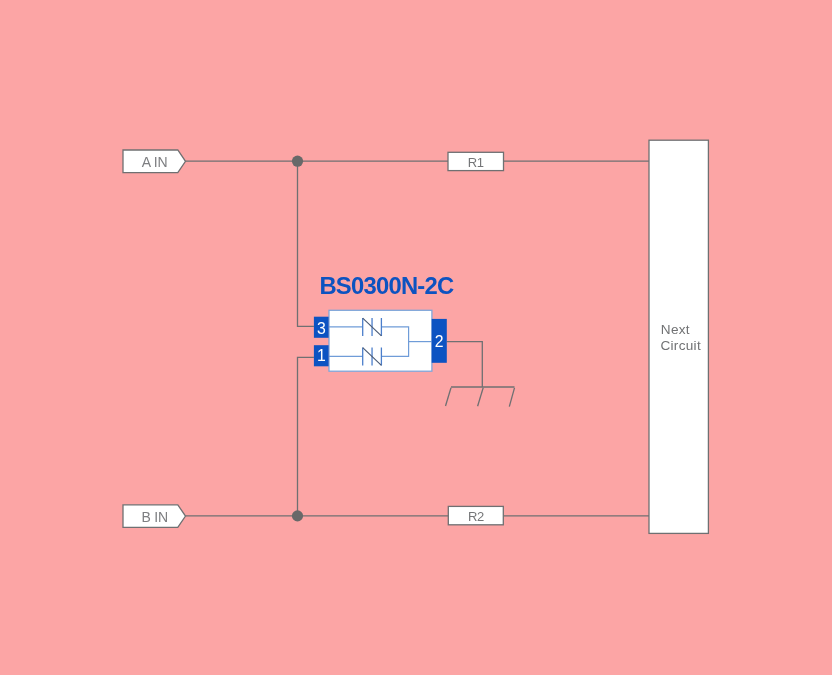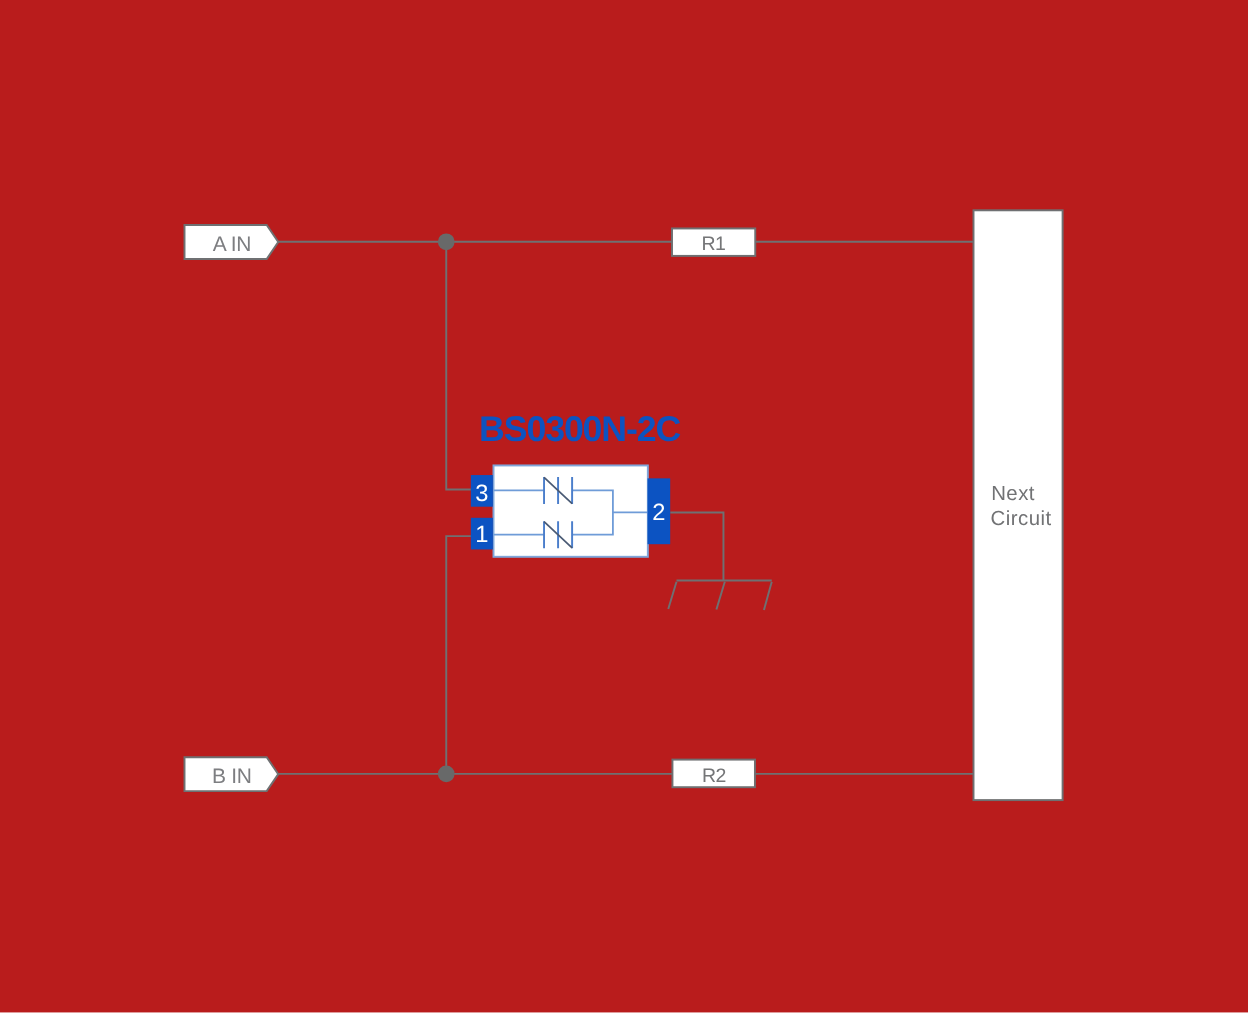--- a/index.html
+++ b/index.html
@@ -1,16 +1,16 @@
 <!DOCTYPE html>
 <html><head>
 <meta charset="utf-8">
 <style>
   html,body{margin:0;padding:0;background:#ffffff;}
-  .stage{width:832px;height:675px;position:relative;background:#b91c1c;overflow:hidden;}
+  .stage{width:832px;height:675px;position:relative;background:#fca5a5;overflow:hidden;}
   svg{display:block;}
   text{font-family:"Liberation Sans", sans-serif;}
 </style>
 </head>
 <body>
 <div class="stage">
 <svg width="832" height="675" viewBox="0 0 832 675">
 
   <line x1="185.5" y1="161.2" x2="649.3" y2="161.2" stroke="#6f7072" stroke-width="1.3"></line>
 

